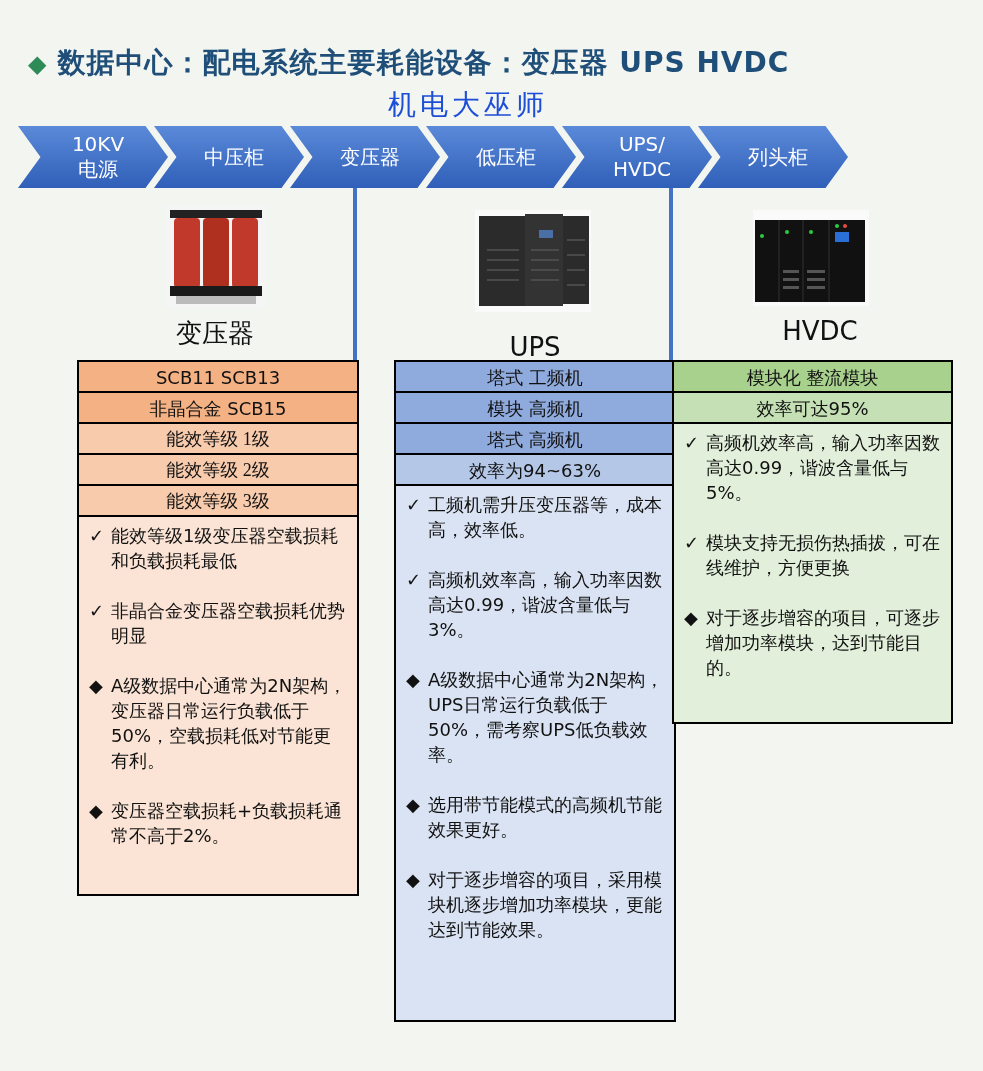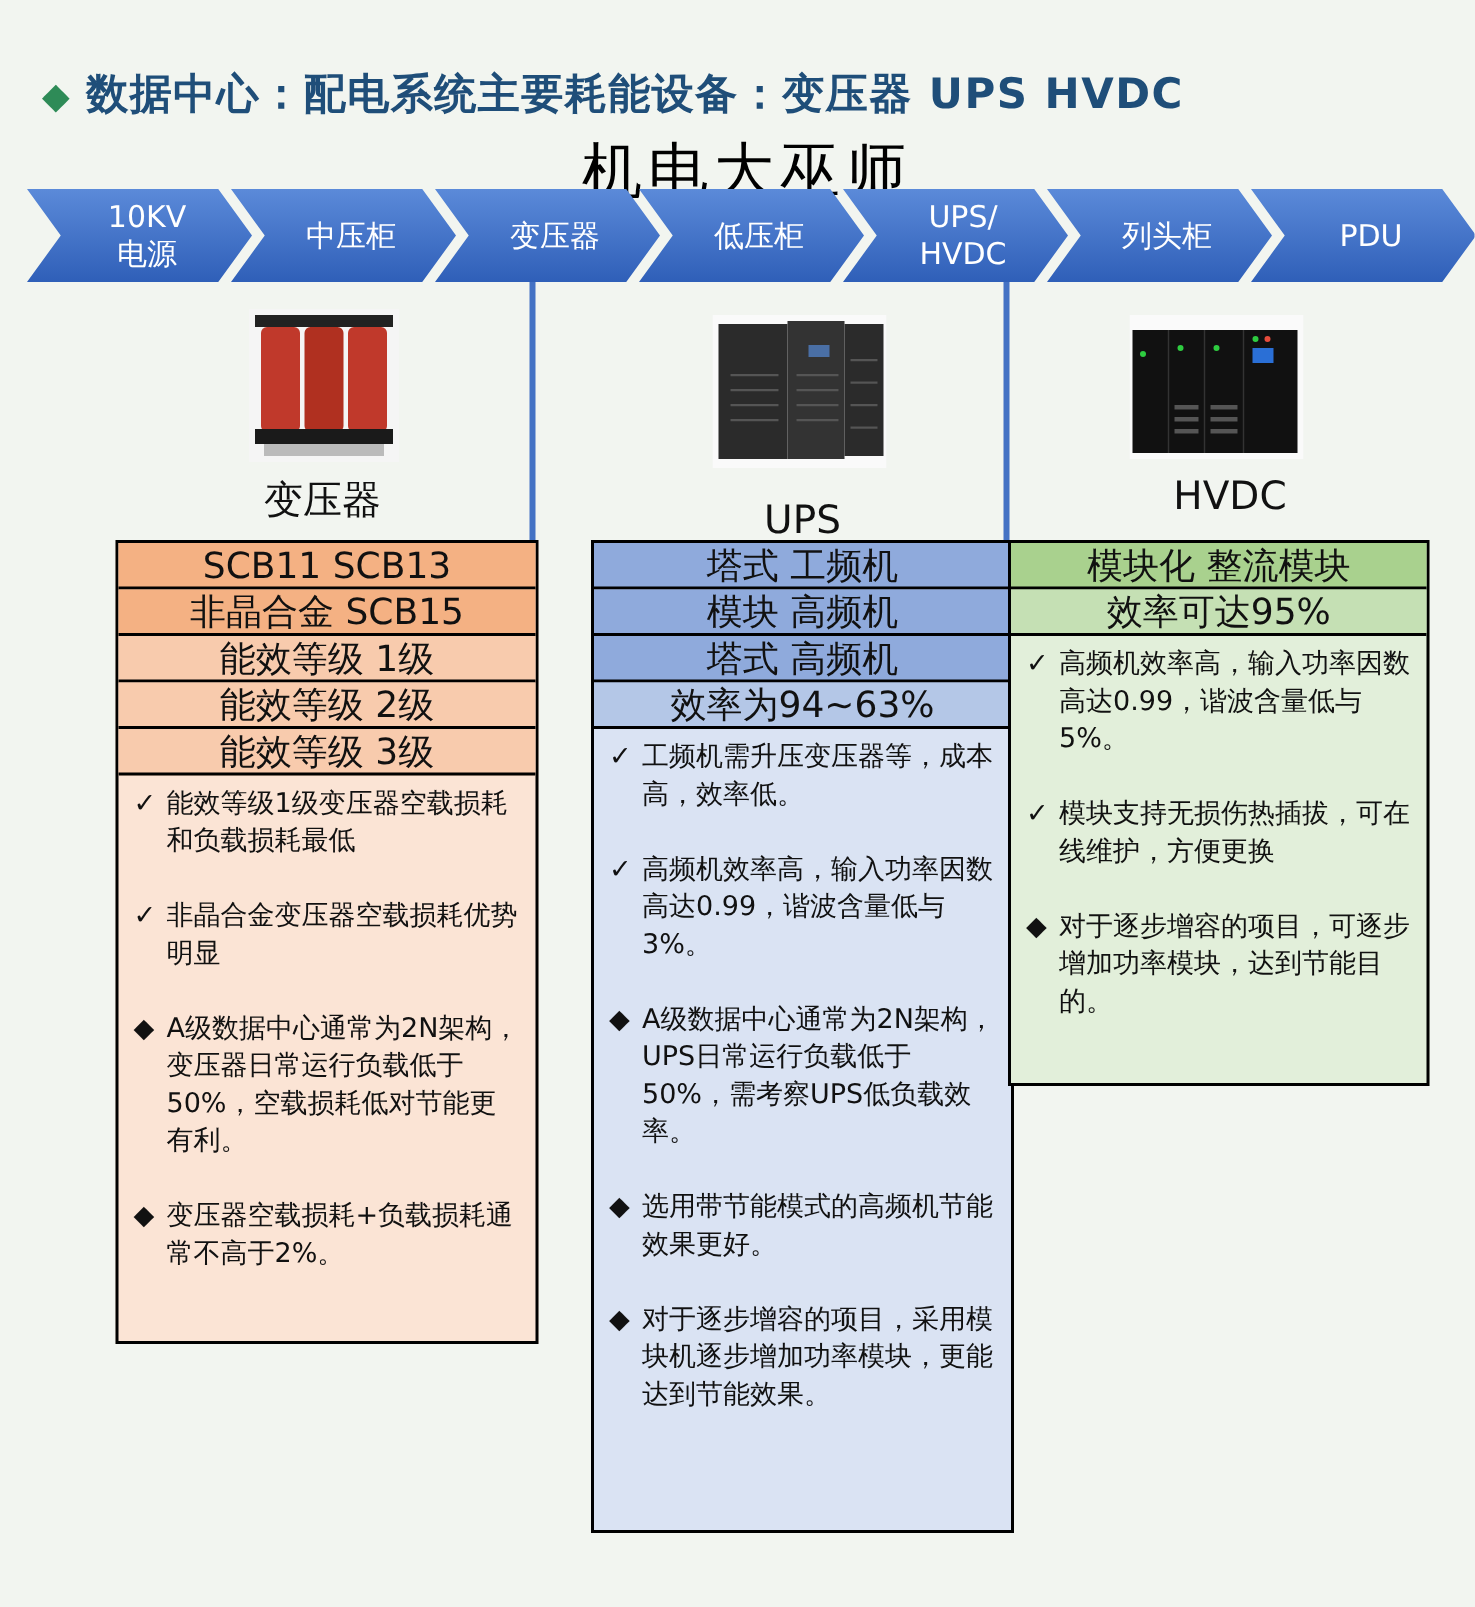--- a/index.html
+++ b/index.html
@@ -1,38 +1,38 @@
 <!DOCTYPE html>
 <html><head>
 <meta charset="utf-8">
 <style>
   html,body{margin:0;padding:0;}
   body{width:983px;height:1071px;background:#f2f5f0;position:relative;overflow:hidden;font-family:"DejaVu Sans","Liberation Sans",sans-serif;color:#111;}
   .title{position:absolute;left:28px;top:44px;font-size:28px;font-weight:bold;color:#1f4e79;letter-spacing:1px;white-space:nowrap;}
   .title .bullet{color:#2e8b57;font-size:24px;margin-right:10px;}
-  .watermark{position:absolute;left:388px;top:86px;font-size:40px;color:#000000;letter-spacing:4px;white-space:nowrap;}
+  .watermark{position:absolute;left:388px;top:86px;font-size:28px;color:#1d4ed8;letter-spacing:4px;white-space:nowrap;}
   .flow{position:absolute;top:126px;left:18px;width:970px;height:62px;}
   .chev{position:absolute;top:0;height:62px;width:150px;
     background:linear-gradient(#5b8ad9,#2f5fb8);
     clip-path:polygon(0 0,85% 0,100% 50%,85% 100%,0 100%,15% 50%);
     display:flex;align-items:center;justify-content:center;color:#fff;font-size:20px;text-align:center;line-height:25px;white-space:pre-line;
     filter:drop-shadow(2px 3px 2px rgba(0,0,0,0.3));}
   .chev span{padding-left:10px;}
   .vline{position:absolute;width:4px;background:#4472c4;}
   .img{position:absolute;}
   .device-label{position:absolute;font-size:26px;color:#111;text-align:center;}
   .table{position:absolute;border:2px solid #000;}
-  .row{border-bottom:2px solid #000;height:31px;line-height:31px;text-align:center;font-size:24px;box-sizing:border-box;}
+  .row{border-bottom:2px solid #000;height:31px;line-height:31px;text-align:center;font-size:18px;box-sizing:border-box;}
   .notes{padding:6px 10px 10px 10px;font-size:18px;line-height:25px;}
   .note{display:flex;margin-bottom:25px;}
   .note .mk{width:22px;flex:none;}
   .note .tx{flex:1;}
   .t1{left:77px;top:360px;width:278px;height:532px;background:#fbe4d5;}
   .t1 .r1,.t1 .r2{background:#f4b183;}
-  .t1 .r3,.t1 .r4,.t1 .r5{background:#f8cbad;}
+  .t1 .r3,.t1 .r4,.t1 .r5{background:#f8cbad;font-family:Liberation Serif, serif;}
   .t2{left:394px;top:360px;width:278px;height:658px;background:#dae3f3;}
   .t2 .r1,.t2 .r2,.t2 .r3{background:#8faadc;}
   .t2 .r4,.t2 .r5{background:#b4c7e7;}
   .t3{left:672px;top:360px;width:277px;height:360px;background:#e2efda;}
   .t3 .r1{background:#a9d18e;}
   .t3 .r2{background:#c5e0b4;}
 </style>
 </head>
 <body>
 
@@ -43,21 +43,20 @@
 
 <div class="flow">
   <div class="chev" style="left:0"><span>10KV
 电源</span></div>
   <div class="chev" style="left:136px"><span>中压柜</span></div>
   <div class="chev" style="left:272px"><span>变压器</span></div>
   <div class="chev" style="left:408px"><span>低压柜</span></div>
   <div class="chev" style="left:544px"><span>UPS/
 HVDC</span></div>
   <div class="chev" style="left:680px"><span>列头柜</span></div>
-  <div class="chev" style="left:816px"><span>PDU</span></div>
 </div>
 
 <div class="vline" style="left:353px;top:188px;height:172px"></div>
 <div class="vline" style="left:669px;top:188px;height:755px"></div>
 
 <svg class="img" style="left:166px;top:206px" width="100" height="102">
   <rect x="0" y="0" width="100" height="102" fill="#f5f5f5"></rect>
   <rect x="4" y="4" width="92" height="8" fill="#222"></rect>
   <rect x="8" y="12" width="26" height="70" rx="4" fill="#c0392b"></rect>
   <rect x="37" y="12" width="26" height="70" rx="4" fill="#b03020"></rect>

